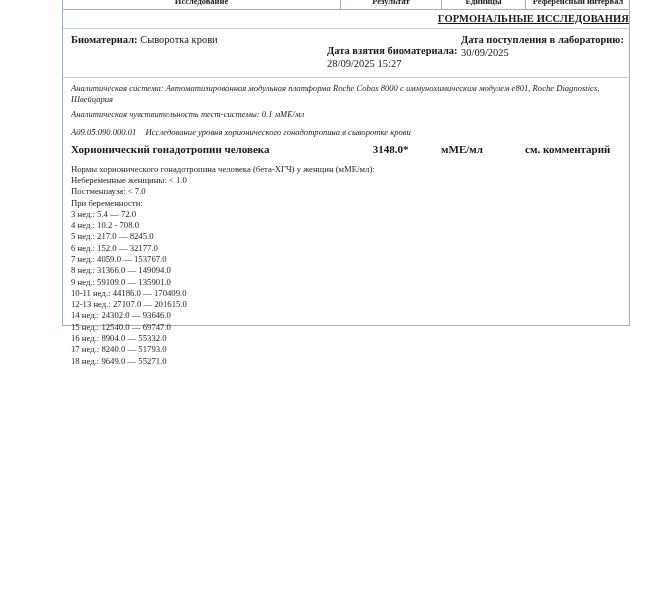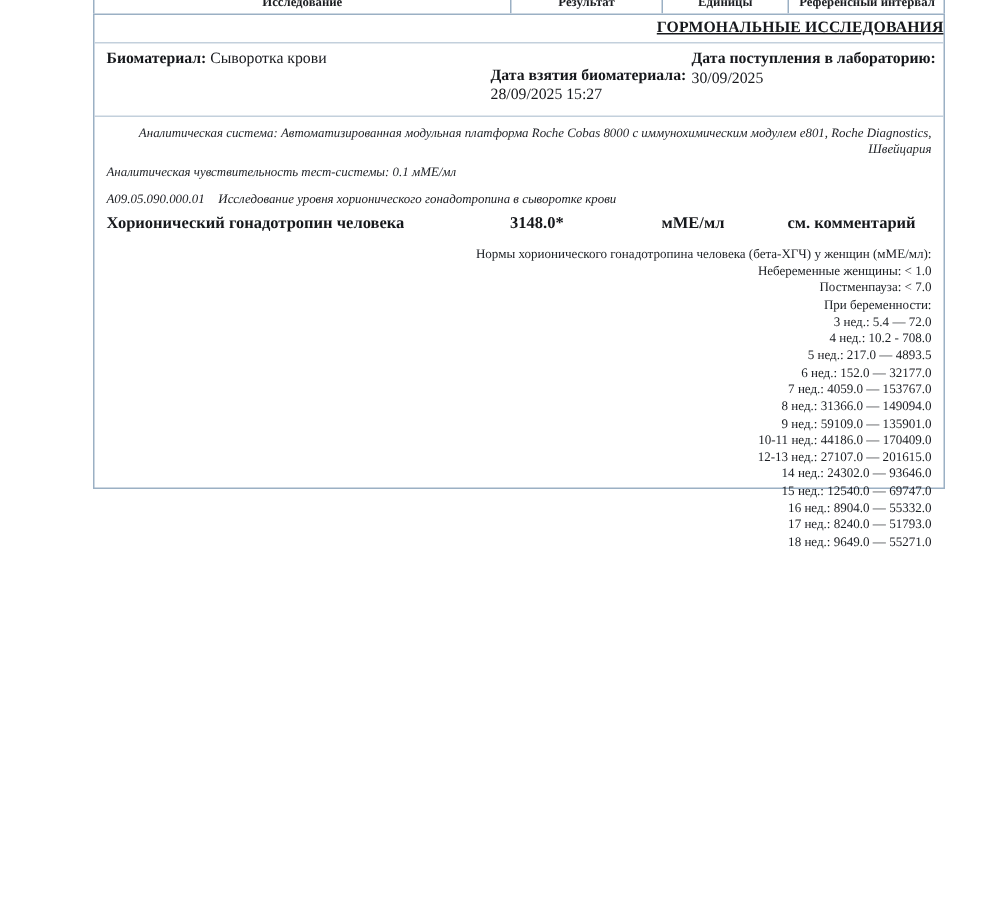--- a/index.html
+++ b/index.html
@@ -131,49 +131,48 @@
   
   .meta {
     padding: 5px 8px 0 8px;
     font-style: italic;
     font-size: 8.6px;
     line-height: 11.2px;
     color: #1c1f24;
   }
   .meta .m-line { margin-bottom: 4px; }
   .meta .m-line:last-child { margin-bottom: 0; }
-  .meta .m-wrap { max-width: 552px; text-align: right; }
+  .meta .m-wrap { max-width: 552px; }
   .code-line {
     padding: 6px 8px 0 8px;
     font-style: italic;
     font-size: 8.6px;
     line-height: 11px;
   }
   .code-line .code { margin-right: 7px; font-style: italic; }
 
   
   .result-row {
     display: flex;
     align-items: baseline;
     padding: 5px 8px 0 8px;
     font-weight: bold;
     font-size: 11px;
   }
   .r-name  { flex: 0 0 269px; }
-  .r-value { flex: 0 0 101px; }
+  .r-value { flex: 0 0 101px; text-align: center; }
   .r-unit  { flex: 0 0 84px; }
   .r-ref   { flex: 0 0 auto; }
 
   
   .norms {
     padding: 9px 8px 0 8px;
     font-size: 8.7px;
     line-height: 11.3px;
     color: #1b1e23;
-    text-align: right;
   }
   .norms .n-line { white-space: nowrap; }
 </style>
 </head>
 <body>
 
 <div class="table-head">
   <div class="hcell c1">Исследование</div>
   <div class="vline v1"></div>
   <div class="hcell c2">Результат</div>
@@ -224,21 +223,21 @@
     <div class="r-ref">см. комментарий</div>
   </div>
 
   <div class="norms">
     <div class="n-line">Нормы хорионического гонадотропина человека (бета-ХГЧ) у женщин (мМЕ/мл):</div>
     <div class="n-line">Небеременные женщины: &lt; 1.0</div>
     <div class="n-line">Постменпауза: &lt; 7.0</div>
     <div class="n-line">При беременности:</div>
     <div class="n-line">3 нед.: 5.4 — 72.0</div>
     <div class="n-line">4 нед.: 10.2 - 708.0</div>
-    <div class="n-line">5 нед.: 217.0 — 4893.5</div>
+    <div class="n-line">5 нед.: 217.0 — 8245.0</div>
     <div class="n-line">6 нед.: 152.0 — 32177.0</div>
     <div class="n-line">7 нед.: 4059.0 — 153767.0</div>
     <div class="n-line">8 нед.: 31366.0 — 149094.0</div>
     <div class="n-line">9 нед.: 59109.0 — 135901.0</div>
     <div class="n-line">10-11 нед.: 44186.0 — 170409.0</div>
     <div class="n-line">12-13 нед.: 27107.0 — 201615.0</div>
     <div class="n-line">14 нед.: 24302.0 — 93646.0</div>
     <div class="n-line">15 нед.: 12540.0 — 69747.0</div>
     <div class="n-line">16 нед.: 8904.0 — 55332.0</div>
     <div class="n-line">17 нед.: 8240.0 — 51793.0</div>

